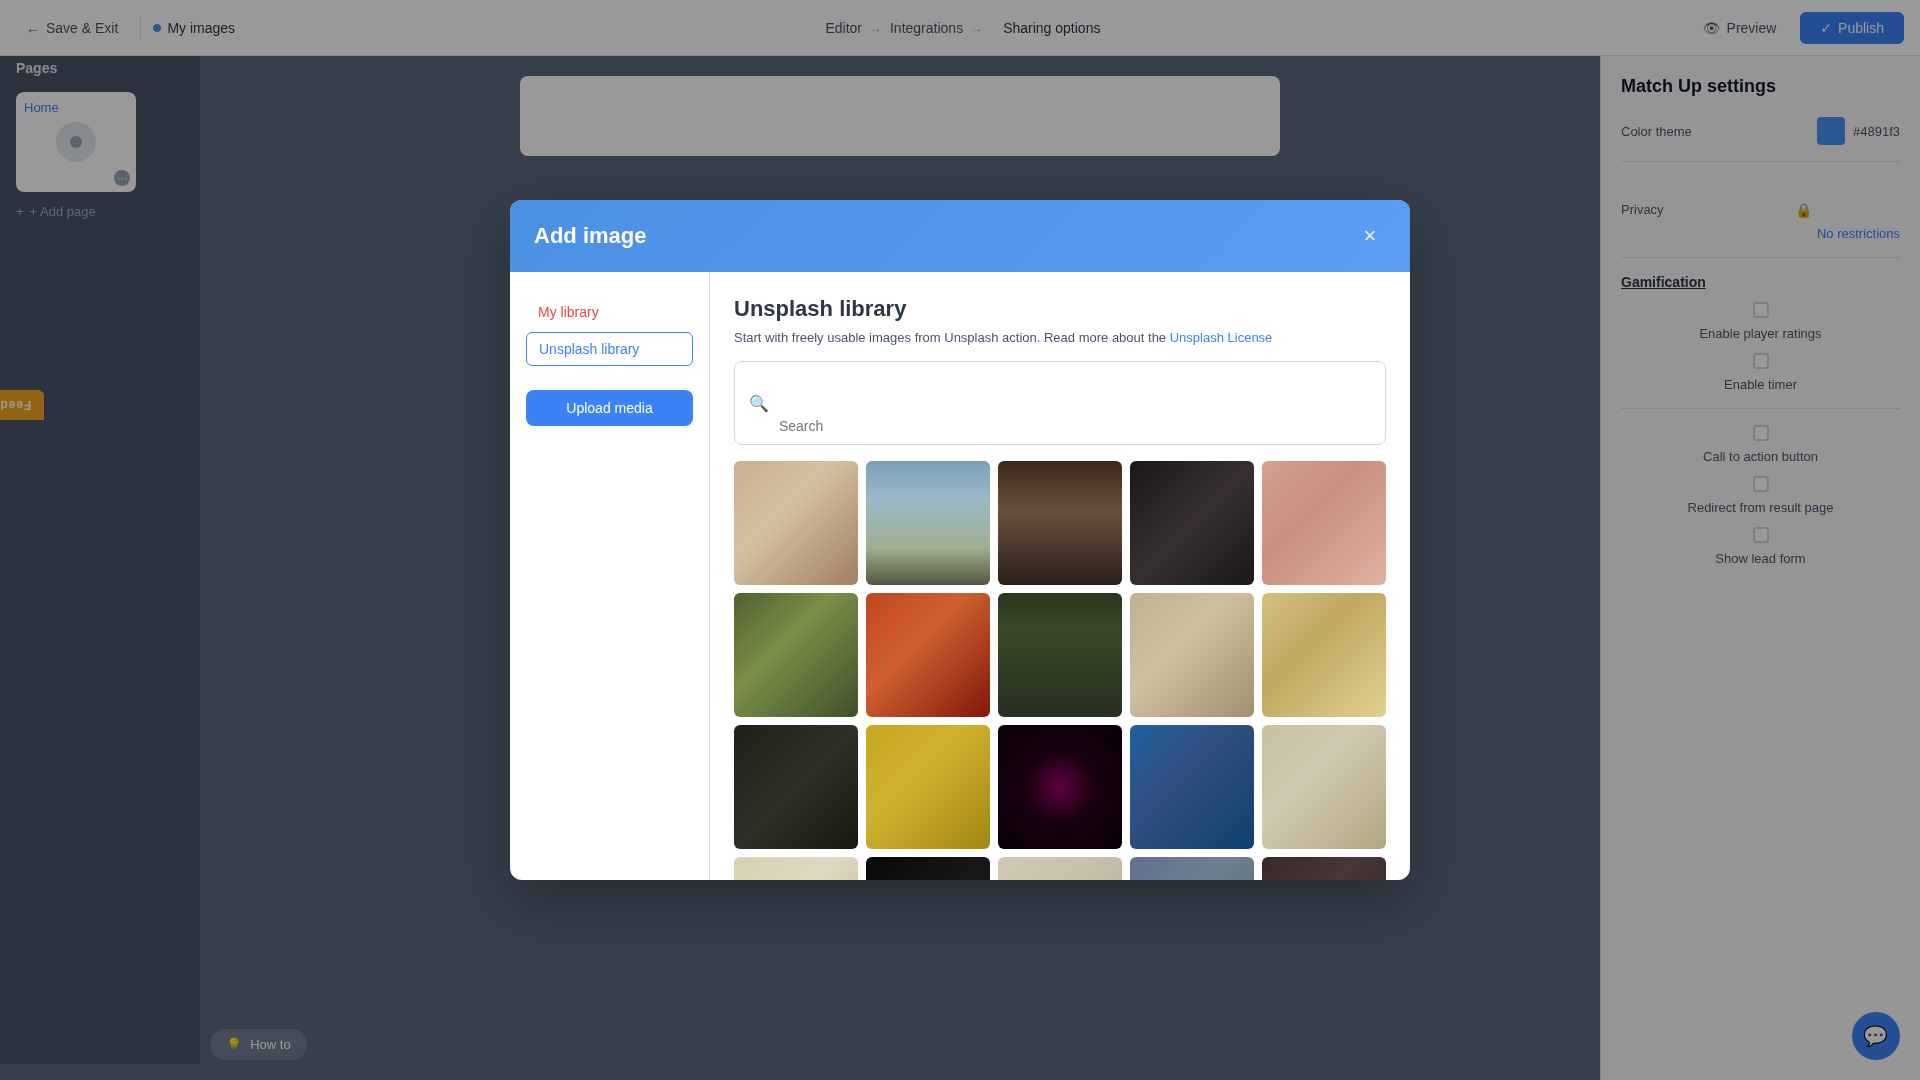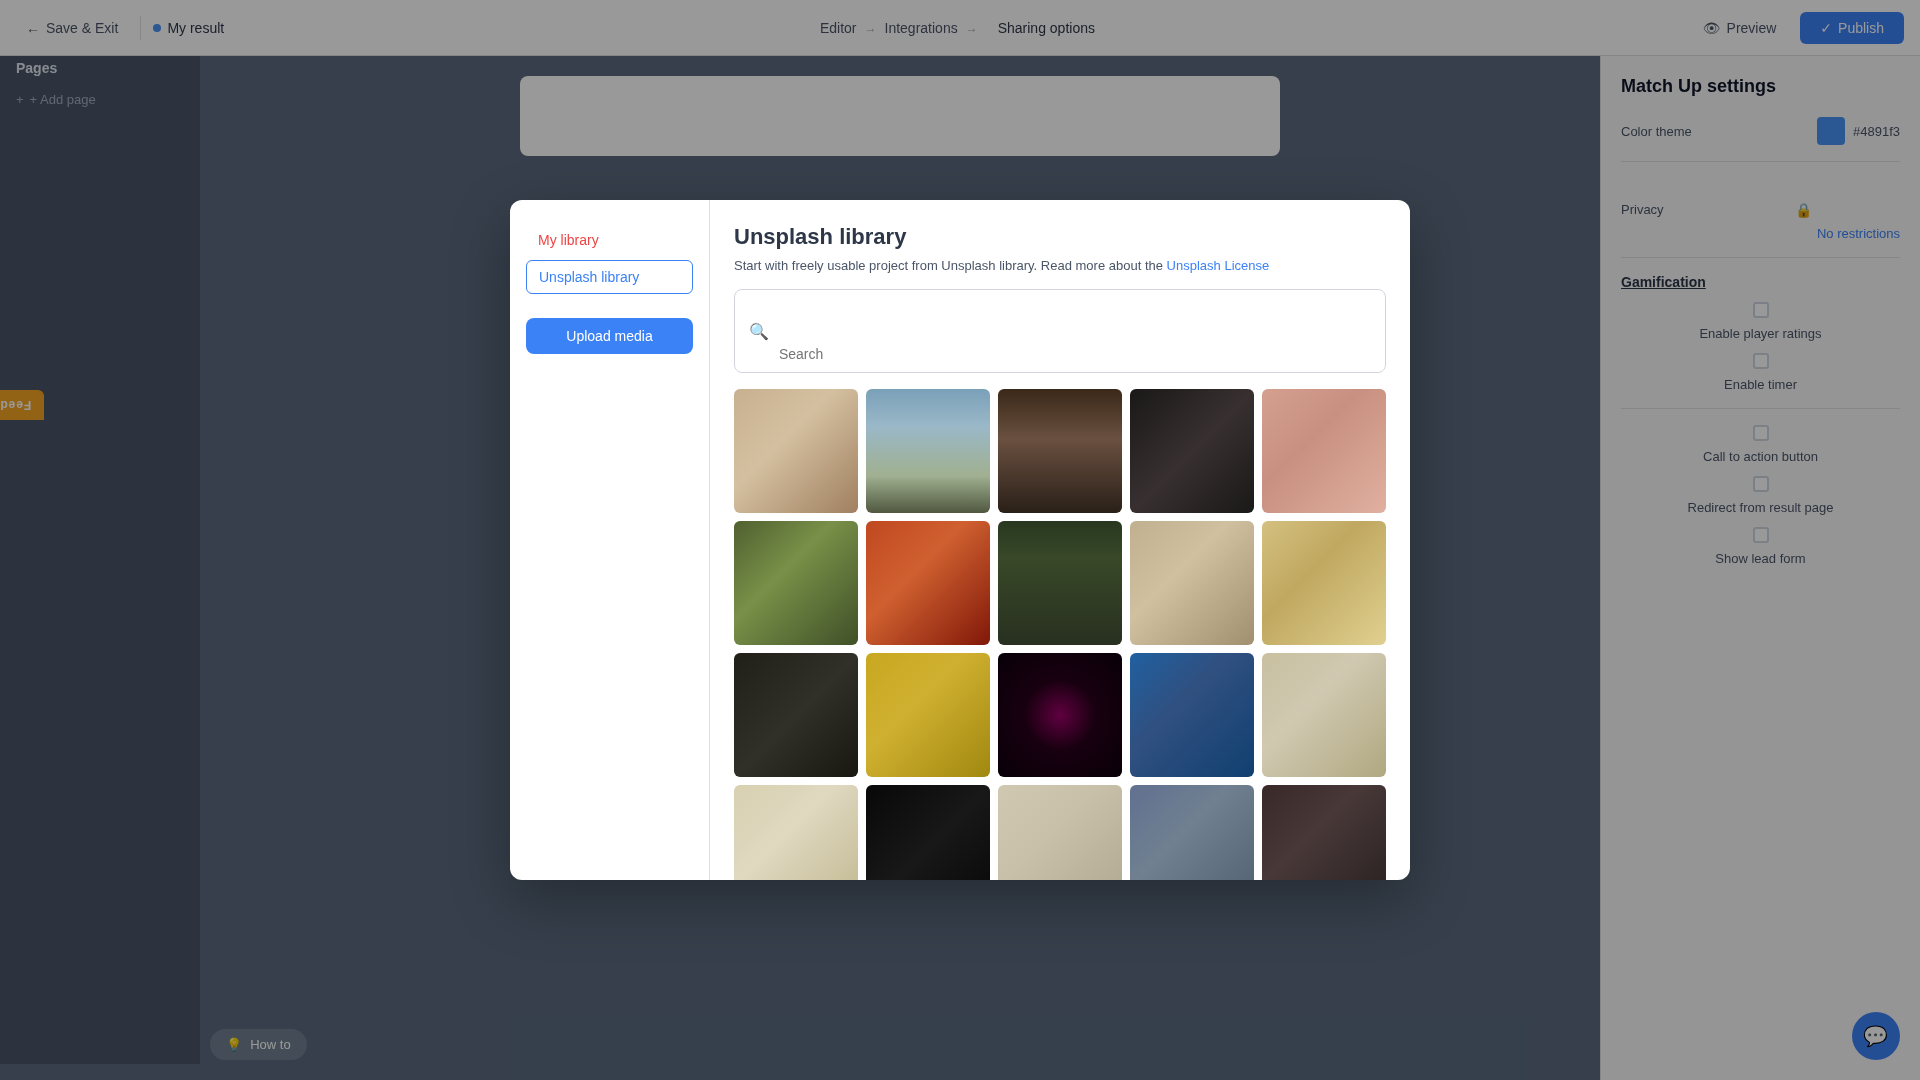--- a/index.html
+++ b/index.html
@@ -185,21 +185,21 @@
 
 <div class="topbar">
   <div class="topbar-left">
     <button class="save-exit-btn">
       <span>←</span>
       <span>Save &amp; Exit</span>
     </button>
     <div style="width:1px;height:24px;background:#e0e0e0;margin:0 4px;"></div>
     <div class="project-name">
       <span class="dot"></span>
-      <span>My result</span>
+      <span>My images</span>
     </div>
   </div>
   <div class="topbar-center">
     <span class="nav-step">Editor</span>
     <span class="nav-arrow">→</span>
     <span class="nav-step">Integrations</span>
     <span class="nav-arrow">→</span>
     <span class="nav-step active">Sharing options</span>
   </div>
   <div class="topbar-right">
@@ -209,20 +209,27 @@
     </button>
     <button class="publish-btn">
       <span>✓</span>
       <span>Publish</span>
     </button>
   </div>
 </div>
 
 <div class="left-sidebar">
   <div class="pages-title">Pages</div>
+  <div class="page-card">
+    <span class="page-card-label">Home</span>
+    <div class="page-card-inner">
+      <div class="page-card-dot"></div>
+    </div>
+    <div style="position:absolute;bottom:6px;right:6px;width:16px;height:16px;background:#9aa5b4;border-radius:50%;display:flex;align-items:center;justify-content:center;font-size:10px;color:#fff;">⋯</div>
+  </div>
   <div class="add-page">
     <span>+</span>
     <span>+ Add page</span>
   </div>
 </div>
 
 <div class="main-canvas">
   <div class="canvas-frame"></div>
 </div>
 
@@ -277,33 +284,39 @@
   <span>How to</span>
 </button>
 
 <button class="chat-btn">
   <span style="font-size:20px;">💬</span>
 </button>
 
 <div class="modal-overlay">
   <div class="modal">
 
+    <div class="modal-header">
+      <span class="modal-title">Add image</span>
+      <button class="modal-close">
+        <span>×</span>
+      </button>
+    </div>
 
     <div class="modal-body">
 
       <div class="modal-sidebar">
         <div class="modal-nav-item">My library</div>
         <div class="modal-nav-item active">Unsplash library</div>
         <button class="upload-btn">Upload media</button>
       </div>
 
       <div class="modal-content-area">
         <div class="unsplash-title">Unsplash library</div>
         <div class="unsplash-desc">
-          <span>Start with freely usable project from Unsplash library. Read more about the</span>
+          <span>Start with freely usable images from Unsplash action. Read more about the</span>
           <a class="unsplash-link" href="#">Unsplash License</a>
         </div>
         <div class="search-bar">
           <span class="search-icon">🔍</span>
           <input class="search-input" type="text" placeholder="Search" style="">
         </div>
         <div class="image-grid" id="image-grid">
         <div class="image-cell" style="background: linear-gradient(135deg, rgb(200, 176, 144) 0%, rgb(212, 192, 160) 40%, rgb(160, 128, 96) 100%); position: relative;">
               <div style="width: 100%; height: 100%; opacity: 0.9;"></div>
             </div>

